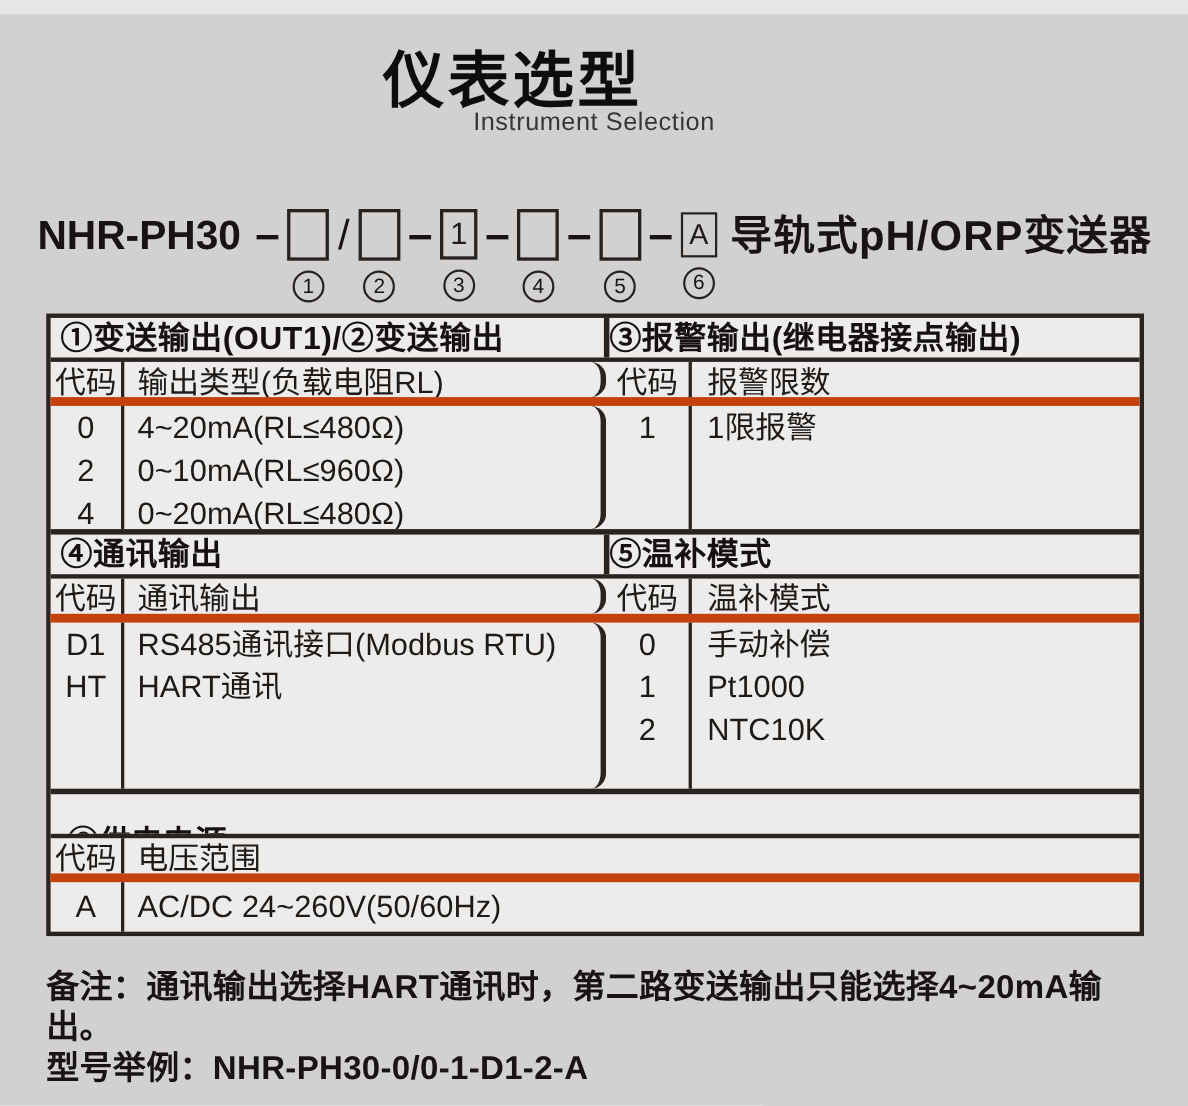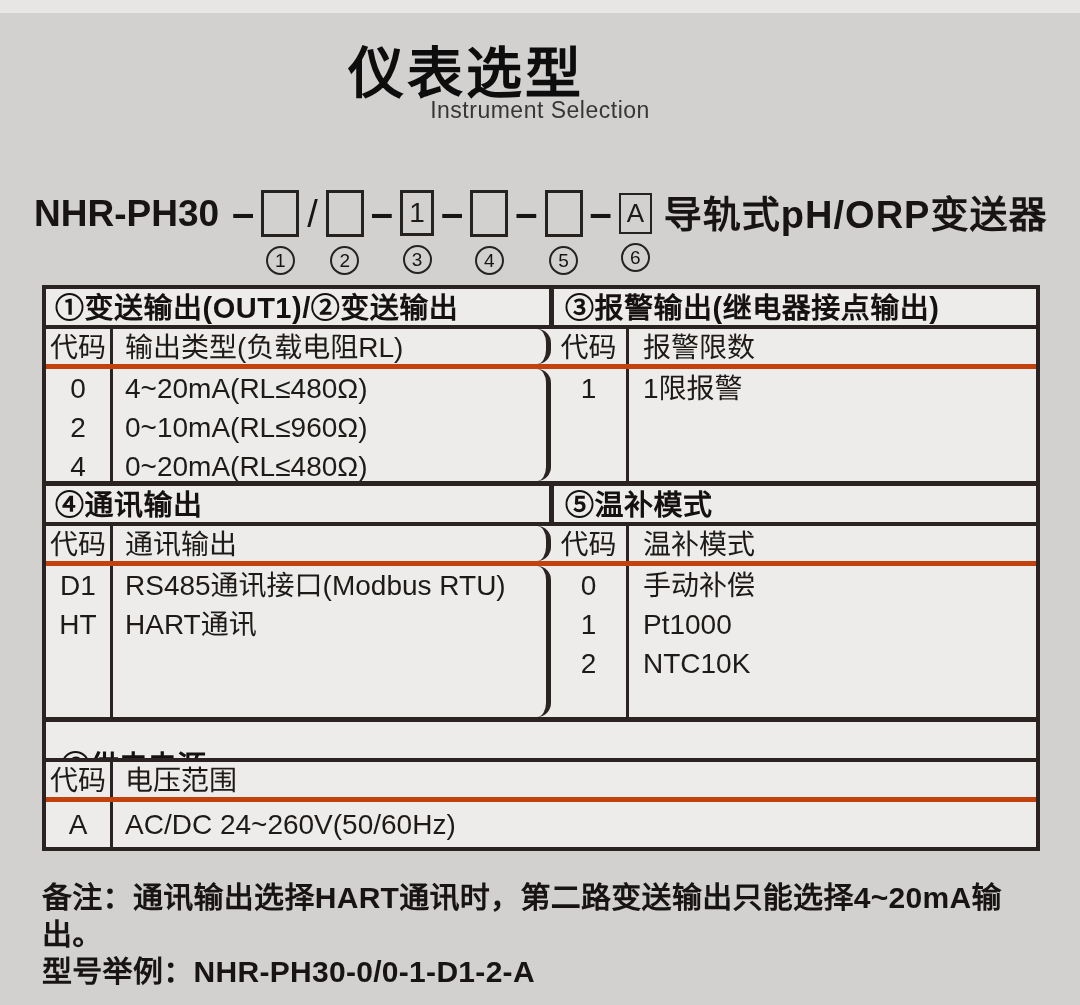--- a/index.html
+++ b/index.html
@@ -56,27 +56,27 @@
     color:#171413; letter-spacing:1px;
   }
 
   
   .tbl {
     position:absolute; left:42px; top:285px; width:998px;
     background:#edecea; border:4px solid #2a2321;
   }
   .row { display:flex; align-items:stretch; }
   .cell { overflow:hidden; }
-  .b-thin  { border-bottom:5px solid #c2410c; }
+  .b-thin  { border-bottom:8px solid #c2410c; }
   .b-med   { border-bottom:4px solid #2a2321; }
   .b-thick { border-bottom:5px solid #2a2321; }
 
   .sec { height:40px; line-height:38px; font-size:29px; font-weight:700; color:#141110; }
   .hL { width:508px; border-right:5px solid #2a2321; padding-left:9px; letter-spacing:0.5px; }
-  .hR { flex:1; padding-left:11px; letter-spacing:0.5px; }
+  .hR { flex:1; letter-spacing:0.5px; }
   .hFull { flex:1; padding-left:15px;margin-top:25px; }
 
   .ch { height:40px; line-height:38px; font-size:28px; }
   .c1 { width:67px;  border-right:3px solid #2a2321; text-align:center; }
   .c2 { width:438px; border-right:5px solid #2a2321; padding-left:12px;border-radius:14px; }
   .c3 { width:78px;  border-right:3px solid #2a2321; text-align:center; }
   .c4 { flex:1; padding-left:14px; }
   .cRest { flex:1; padding-left:12px; }
 
   .bd { font-size:28px; }

